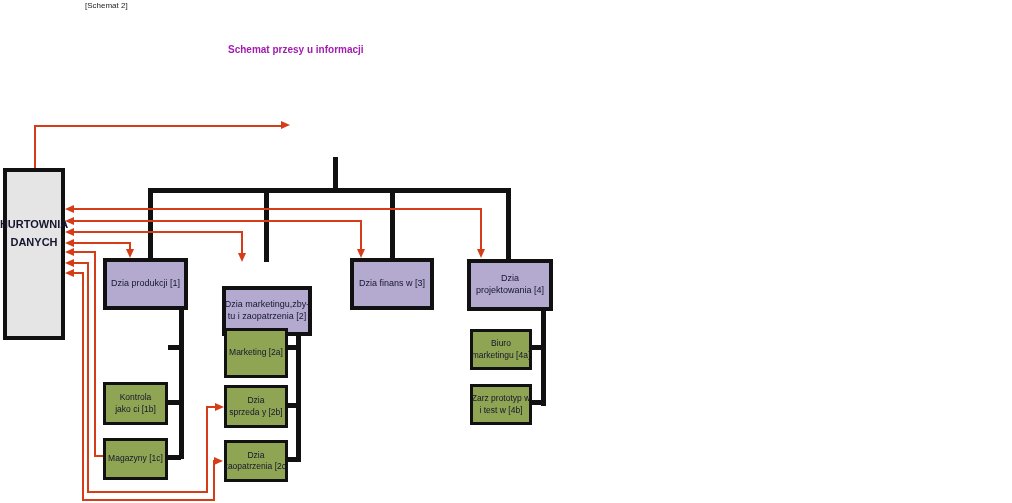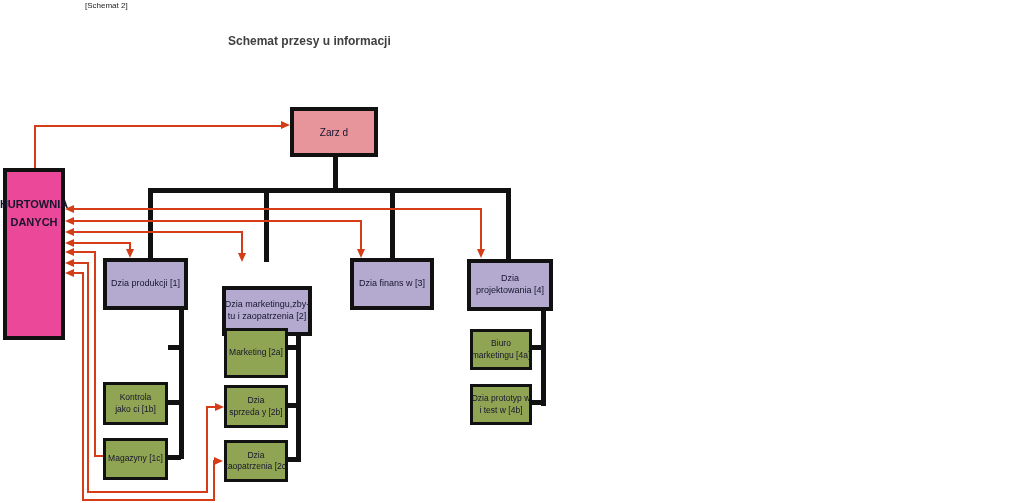--- a/index.html
+++ b/index.html
@@ -4,33 +4,33 @@
 <style>
   html,body{margin:0;padding:0;background:#ffffff;}
   #stage{
     position:relative;width:1012px;height:503px;background:#ffffff;overflow:hidden;
     font-family:"Liberation Sans", sans-serif;color:#15152d;border-radius:7px;
   }
   .box{position:absolute;box-sizing:border-box;display:flex;flex-direction:column;
        align-items:center;justify-content:center;text-align:center;z-index:2;}
   .box span{display:block;white-space:nowrap;}
   .board{border:4px solid #111;background:#e7949b;font-size:10px;}
-  .warehouse{border:4px solid #111;background:#ec4899;font-weight:bold;font-size:11px;
-             justify-content:flex-start;padding-top:24px;line-height:1.6;}
+  .warehouse{border:4px solid #111;background:#e5e5e5;font-weight:bold;font-size:11px;
+             justify-content:flex-start;padding-top:44px;line-height:1.6;}
   .dept{border:4px solid #111;background:#b4aad0;font-size:9px;line-height:1.3;justify-content:center;}
   .unit{border:3px solid #111;background:#90a553;font-size:8.5px;line-height:1.35;}
   .bline{position:absolute;background:#111;z-index:1;}
   .rline{position:absolute;background:#d43d17;z-index:3;}
   .hl{height:2px;} .vl{width:2px;}
   .ah{position:absolute;width:0;height:0;z-index:3;}
   .ah-left{border-top:4px solid transparent;border-bottom:4px solid transparent;border-right:9px solid #d43d17;}
   .ah-right{border-top:4px solid transparent;border-bottom:4px solid transparent;border-left:9px solid #d43d17;}
   .ah-down{border-left:4px solid transparent;border-right:4px solid transparent;border-top:9px solid #d43d17;}
   .corner-label{position:absolute;left:85px;top:1px;font-size:8px;color:#222;z-index:2;}
-  .title{position:absolute;left:228px;top:34px;font-size:12px;font-weight:bold;color:#404040;z-index:2;}
+  .title{position:absolute;left:228px;top:44px;font-size:10px;font-weight:bold;color:#a21caf;z-index:2;}
 </style>
 </head>
 <body>
 
 <div id="stage">
 
   <div class="corner-label">[Schemat 2]</div>
   <div class="title">Schemat przesy u informacji</div>
 
   <div>
@@ -112,23 +112,20 @@
     <div class="rline vl" style="left:213px;top:460px;height:41px;"></div>
     <div class="rline hl" style="left:213px;top:460px;width:3px;"></div>
     <div class="ah ah-right" style="left:214px;top:457px;"></div>
   </div>
 
   <div class="box warehouse" style="left:3px;top:168px;width:62px;height:172px;">
     <span>HURTOWNIA</span>
     <span>DANYCH</span>
   </div>
 
-  <div class="box board" style="left:290px;top:107px;width:88px;height:50px;">
-    <span>Zarz d</span>
-  </div>
 
   <div class="box dept" style="left:103px;top:258px;width:85px;height:52px;">
     <span>Dzia produkcji [1]</span>
   </div>
 
   <div class="box dept" style="left:222px;top:262px;width:90px;height:50px;margin-top:24px;">
     <span>Dzia marketingu,zby-</span>
     <span>tu i zaopatrzenia [2]</span>
   </div>
 
@@ -164,17 +161,17 @@
     <span>Dzia</span>
     <span>zaopatrzenia [2c]</span>
   </div>
 
   <div class="box unit" style="left:470px;top:329px;width:62px;height:41px;">
     <span>Biuro</span>
     <span>marketingu [4a]</span>
   </div>
 
   <div class="box unit" style="left:470px;top:384px;width:62px;height:41px;">
-    <span>Dzia prototyp w</span>
+    <span>Zarz prototyp w</span>
     <span>i test w [4b]</span>
   </div>
 
 </div>
 
 </body></html>

